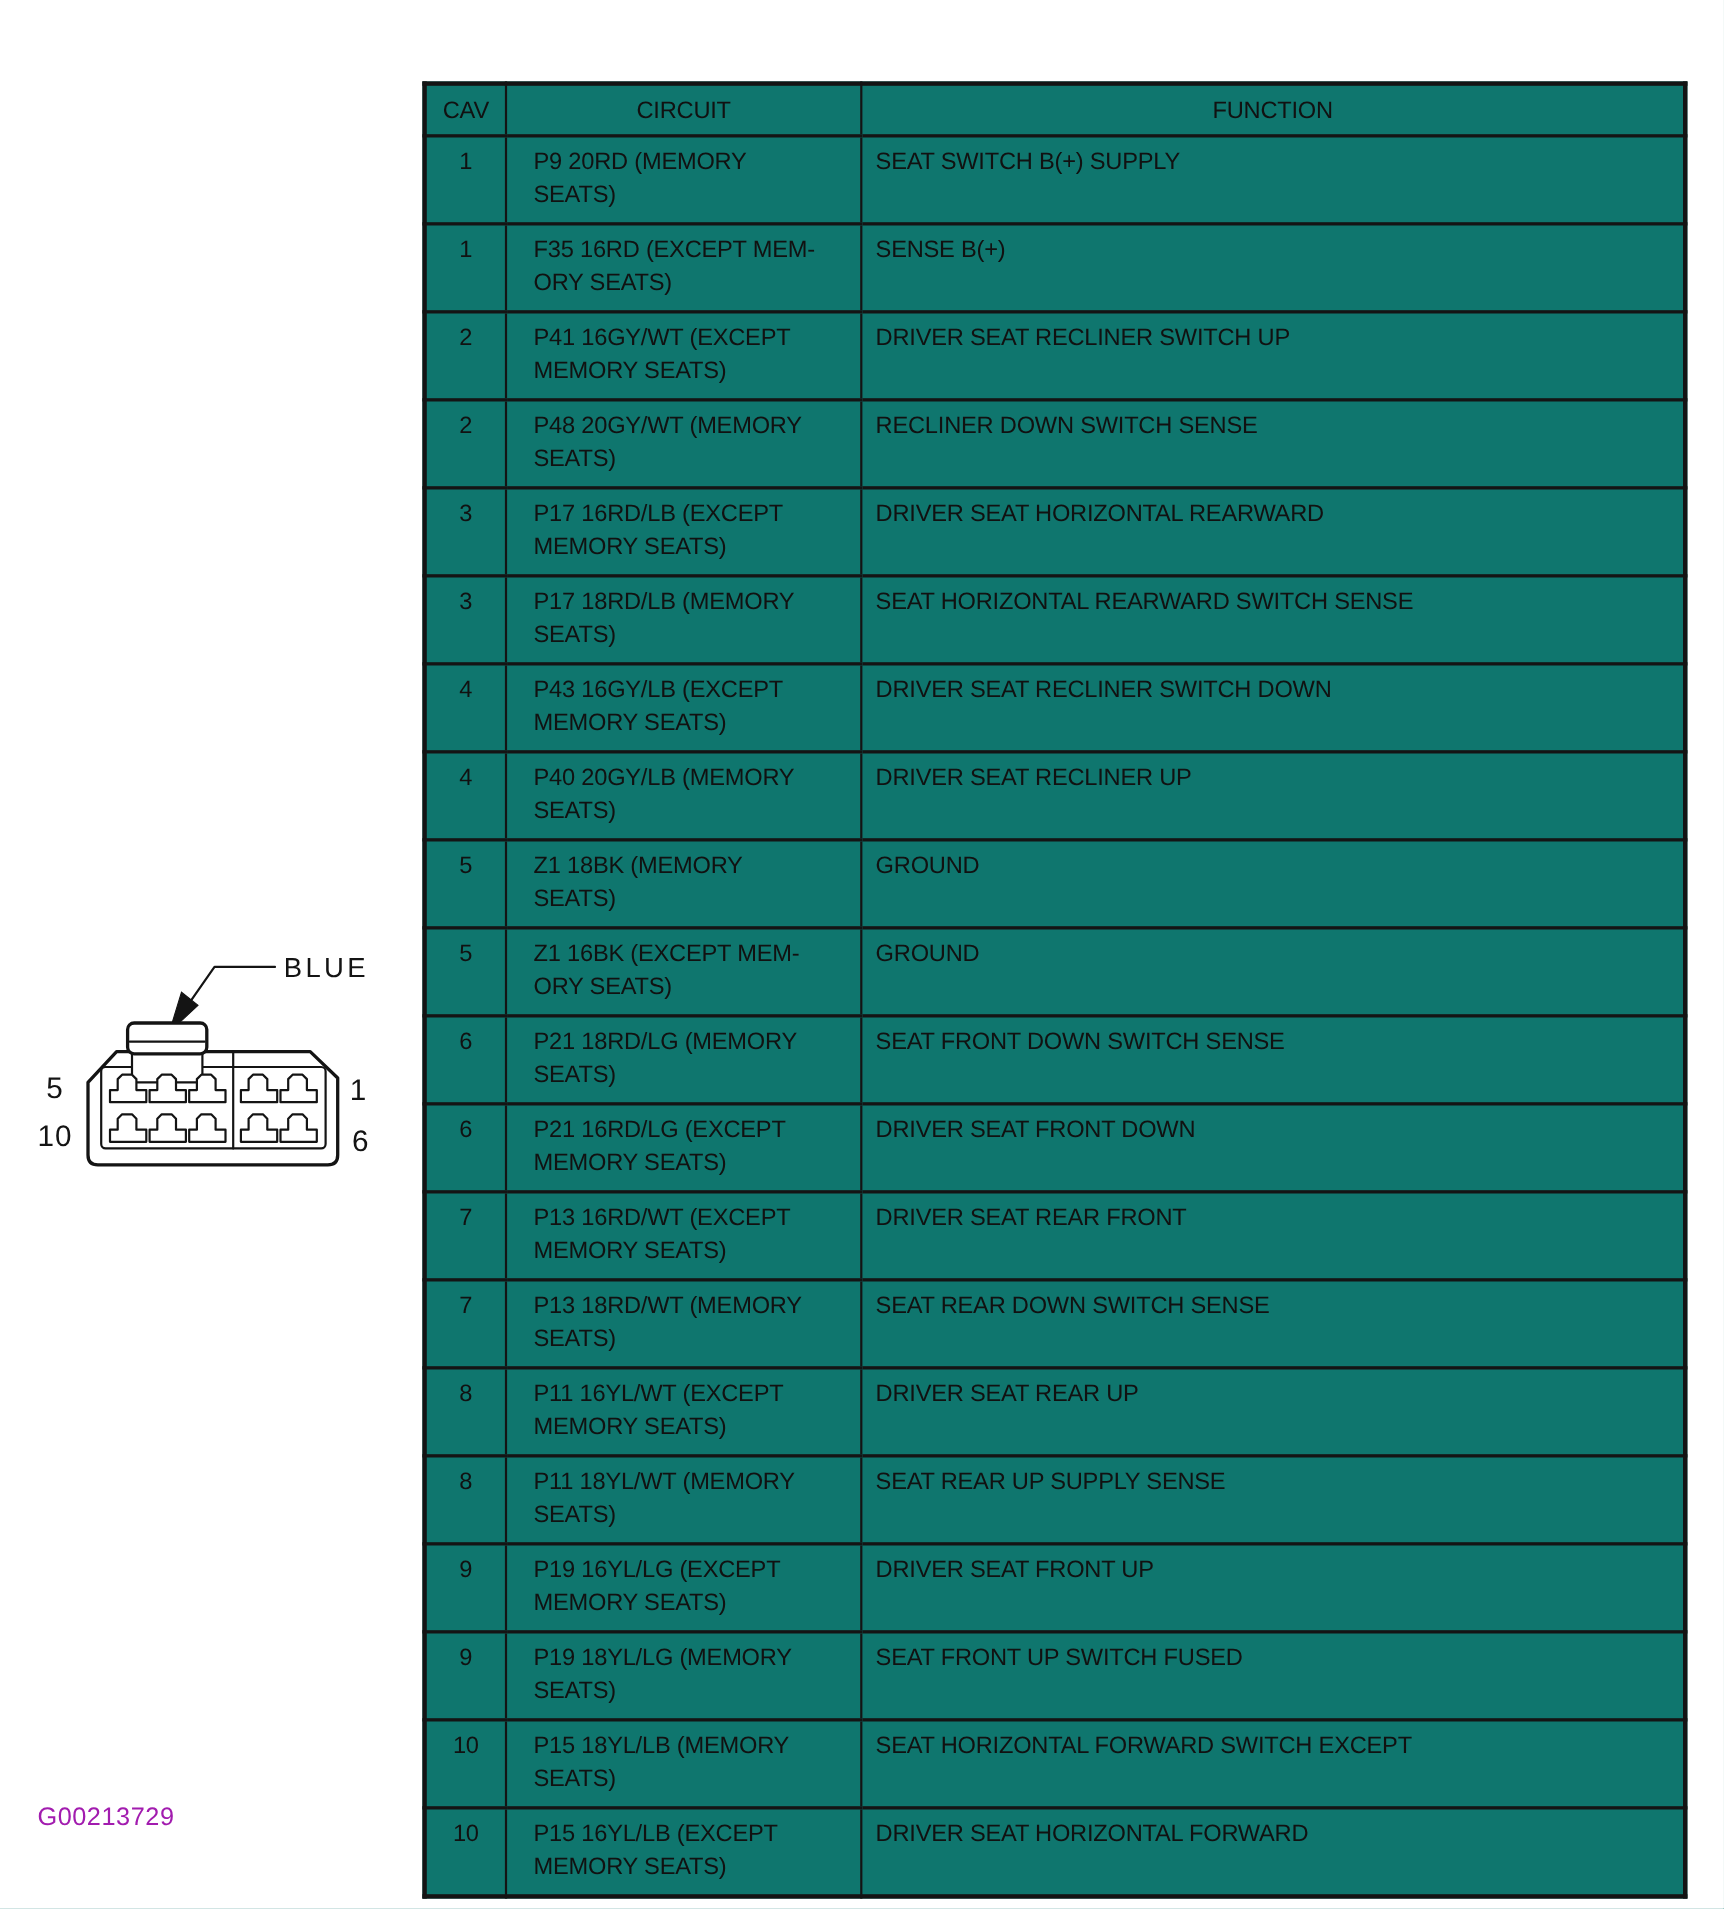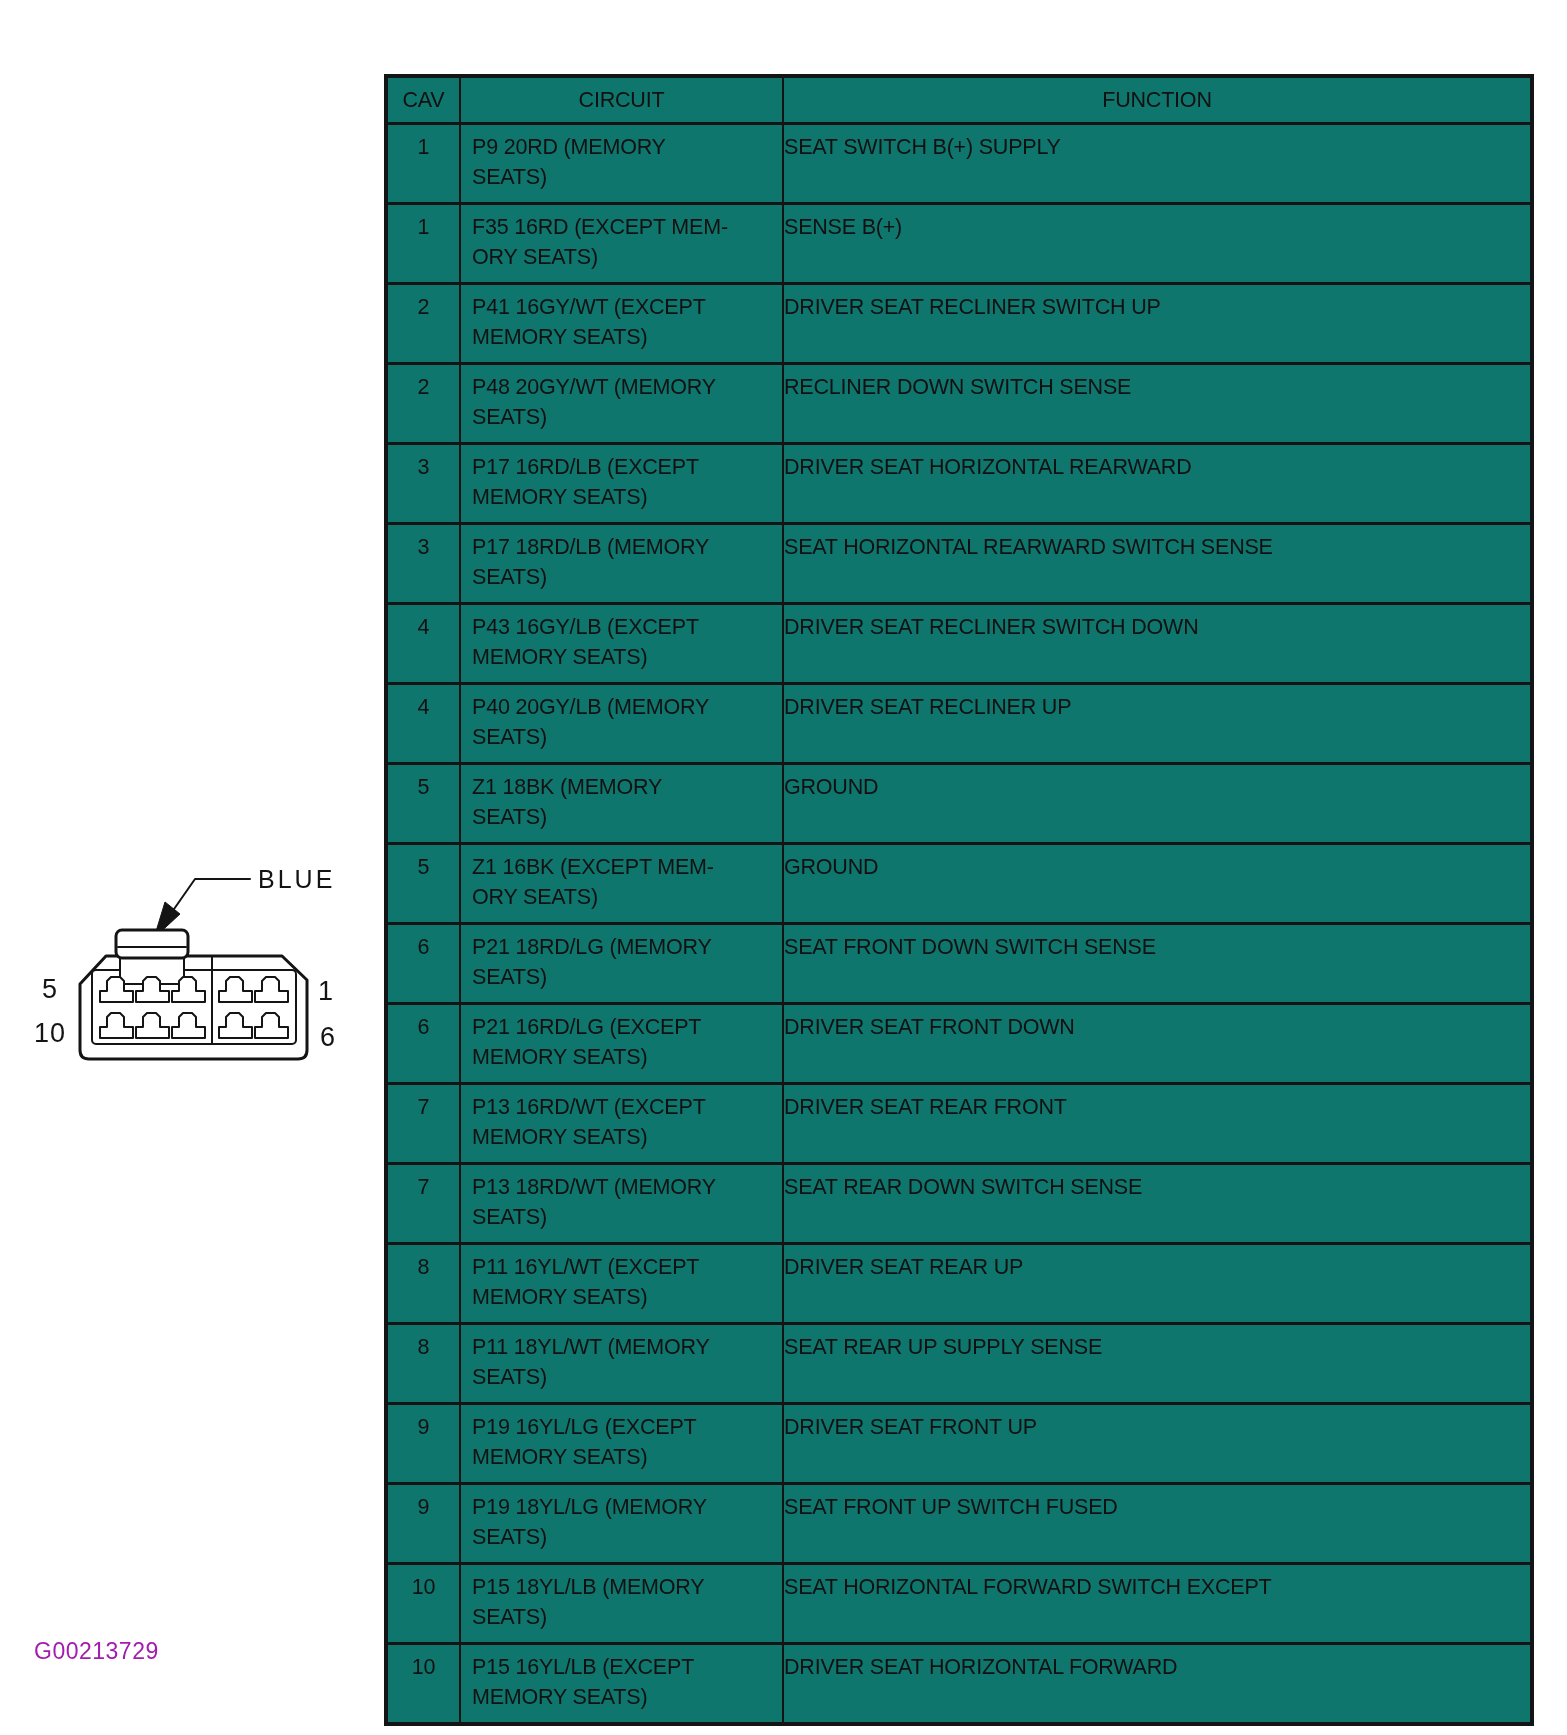--- a/index.html
+++ b/index.html
@@ -59,25 +59,25 @@
     border-bottom:3px solid #141414;
     font-size:21.5px;
   }
   .wiring-table tbody td{
     height:70px;
     border-top:3px solid #141414;
     padding-top:7px;
   }
   .wiring-table td.cav{text-align:center;}
   .wiring-table td.circuit{
-    padding-left:11px;padding-right:6px;
+    padding-left:24px;padding-right:6px;
     white-space:pre-line;
   }
   .wiring-table td.function{
-    padding-left:0;padding-right:6px;
+    padding-left:12px;padding-right:6px;
   }
   
   .figure-code{
     position:absolute;
     left:34px;top:1638px;
     font-size:23px;
     letter-spacing:0.5px;
     color:#a21caf;
   }
 </style>

